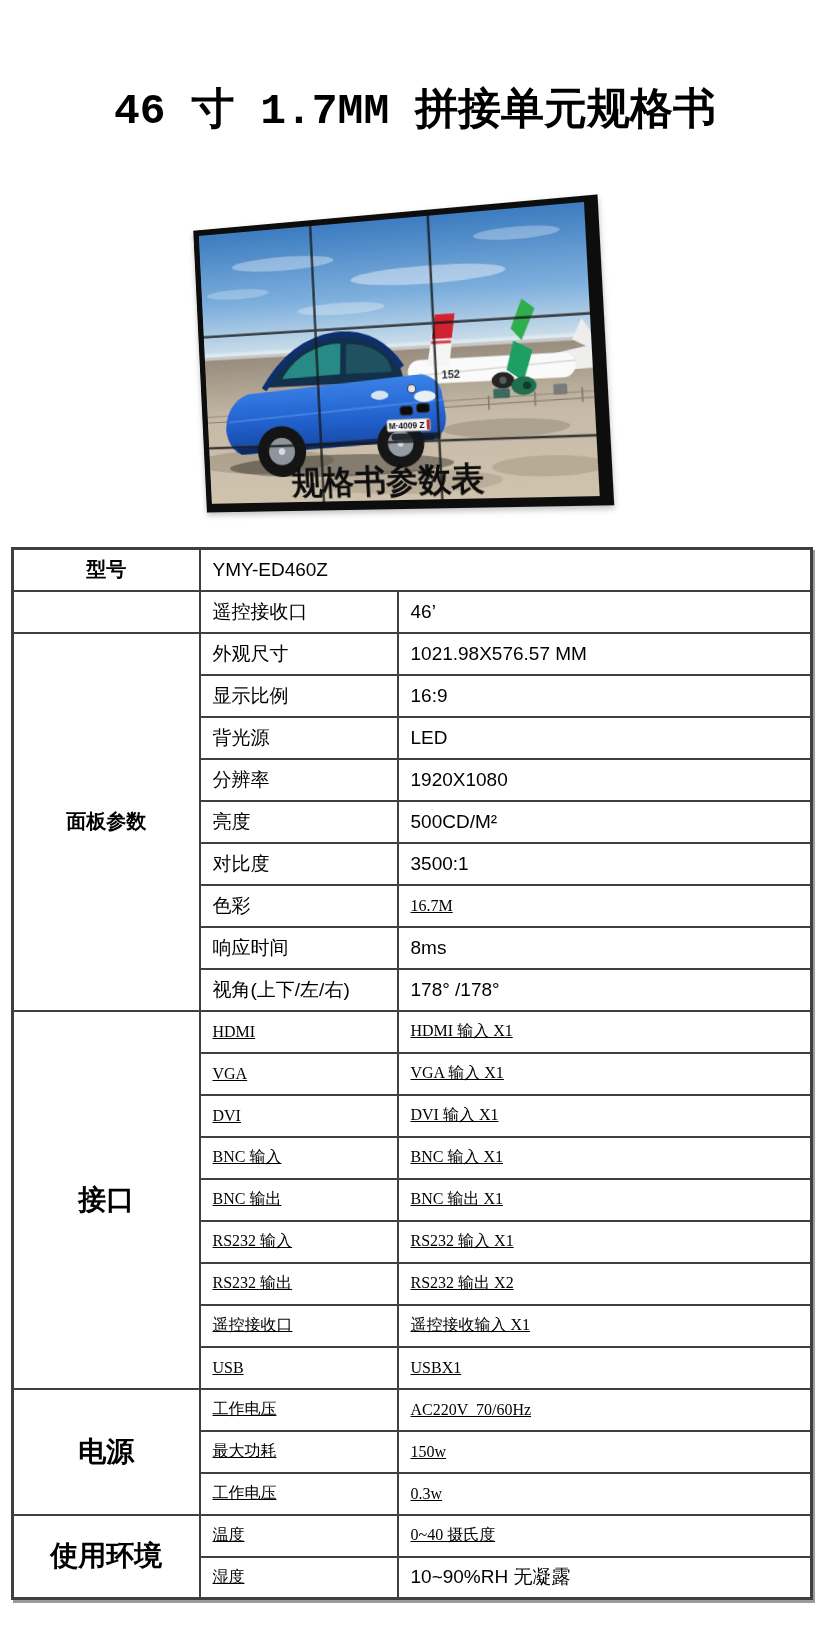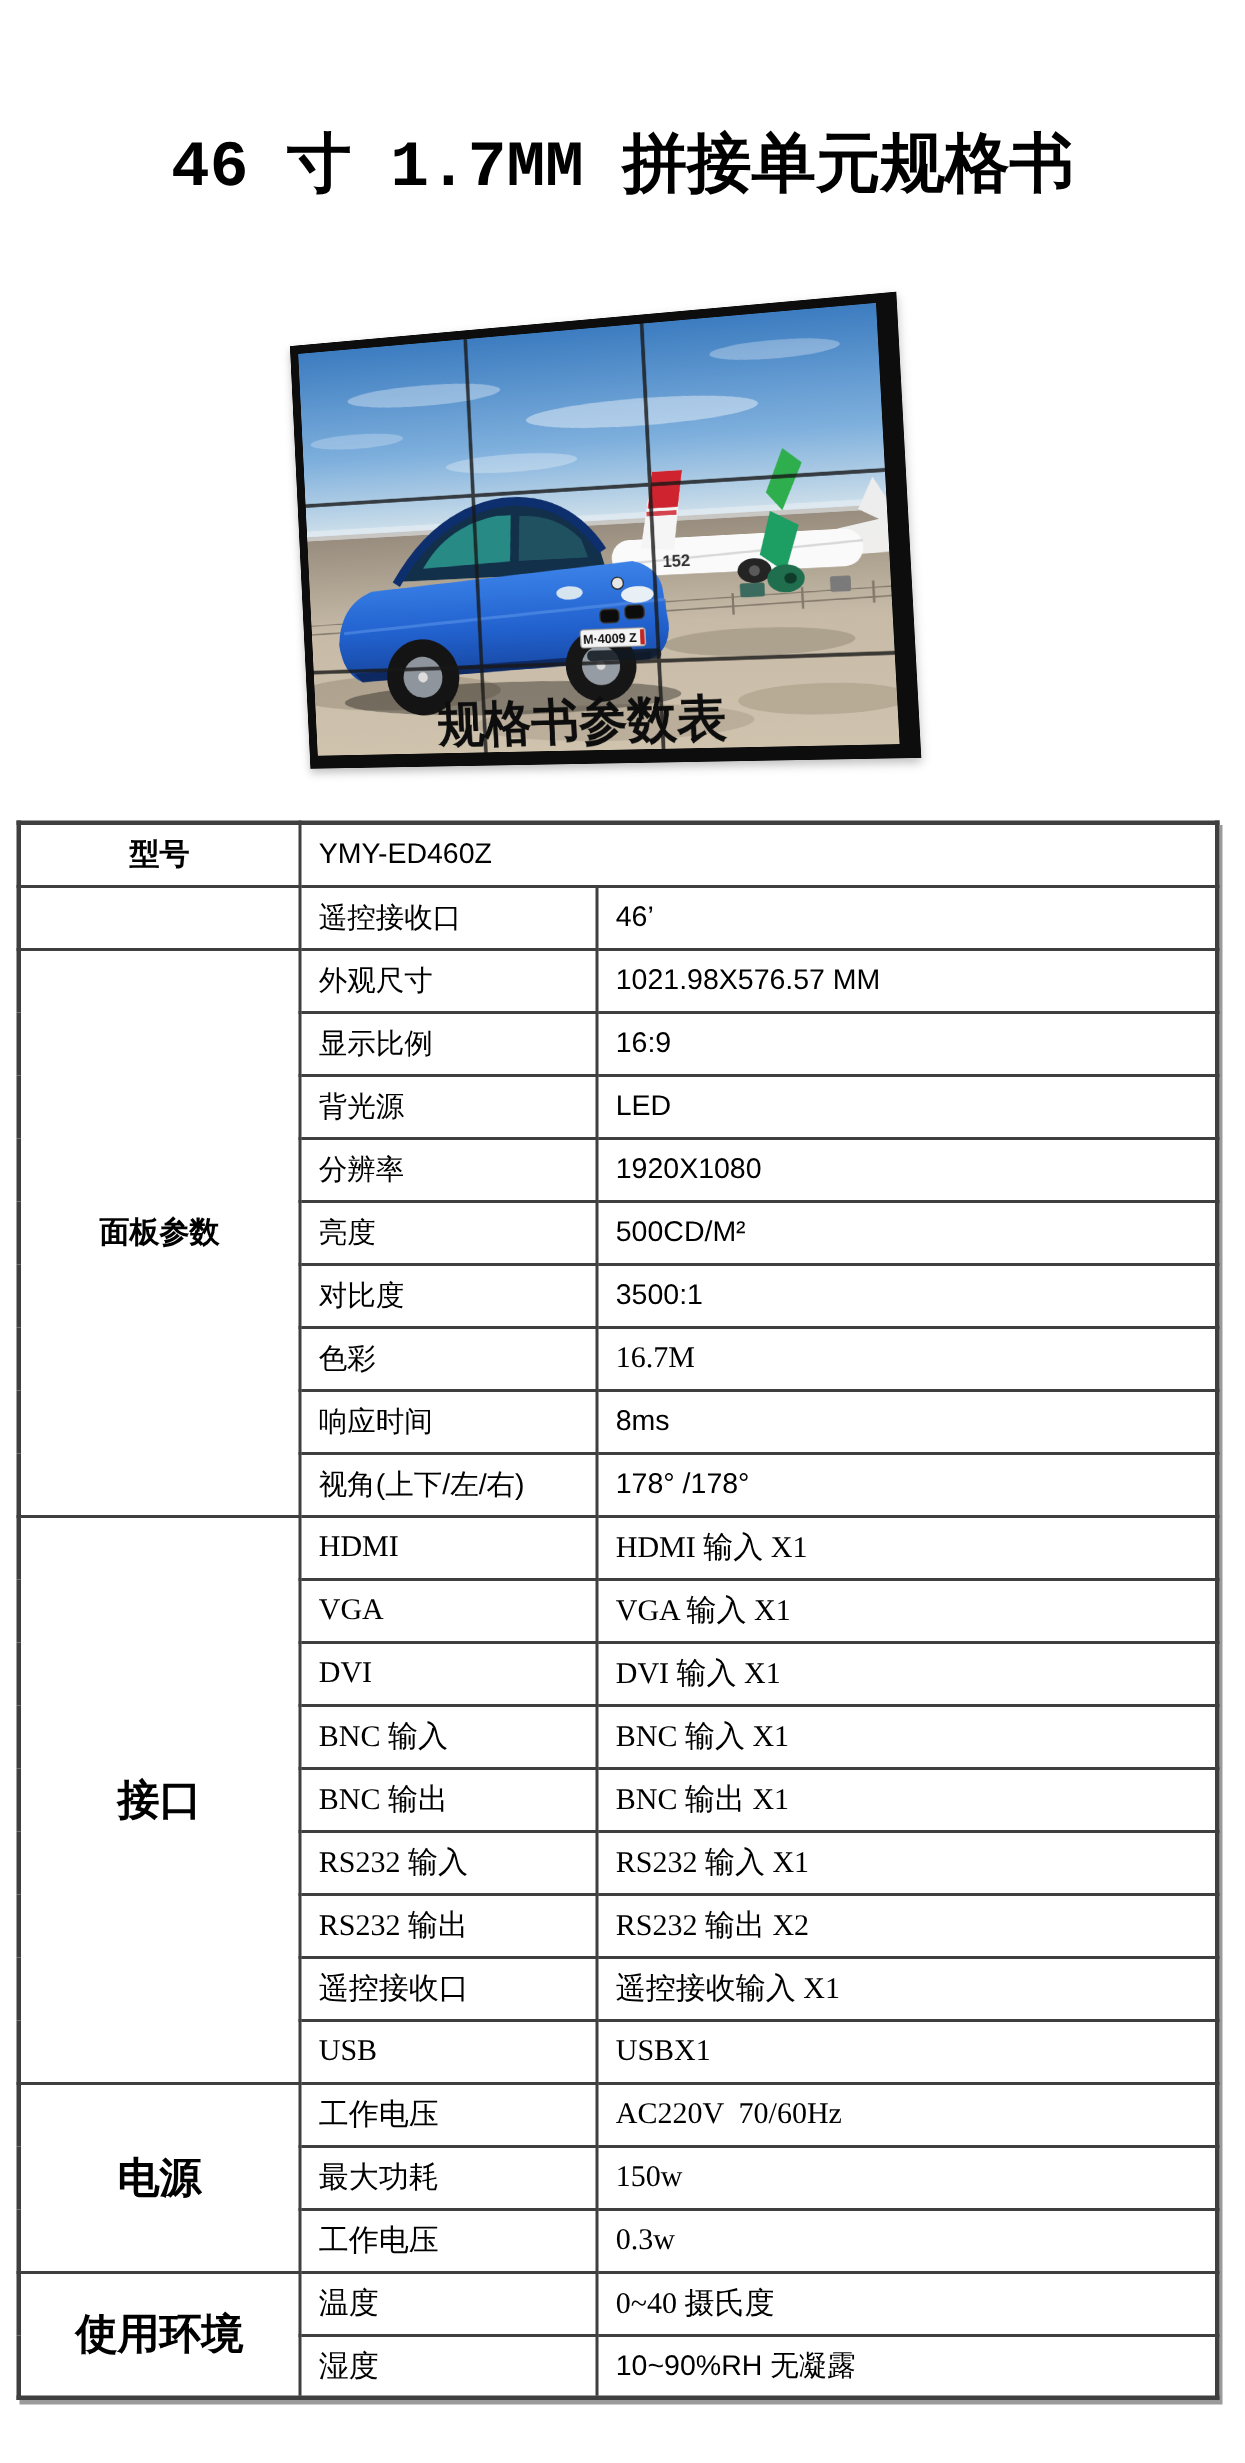--- a/index.html
+++ b/index.html
@@ -34,21 +34,21 @@
   table.spec {
     position:absolute; left:11px; top:547px; width:802px;
     border-collapse:collapse; table-layout:fixed;
     border:3px solid #3f3f3f;
     box-shadow:2px 3px 0 #9b9b9b;
     background:#fff;
   }
   table.spec td { border:2px solid #3f3f3f; height:42px; vertical-align:middle; overflow:hidden; }
   td.lbl, td.val { padding:0 4px 0 12px; white-space:pre; }
   .c-sans  { font-family:"Liberation Sans", sans-serif; font-weight:normal;  font-size:19px; }
-  .c-serif { font-family:"Liberation Serif", serif;      font-weight:normal; font-size:20px; }
+  .c-serif { font-family:"Liberation Serif", serif;      font-weight:normal; font-size:16px;text-decoration:underline; }
   .grp-sans  { font-family:"Liberation Sans", sans-serif; font-weight:bold; font-size:20px; text-align:center; }
   .grp-serif { font-family:Liberation Mono, monospace;     font-weight:bold; font-size:28px; text-align:center; }
 </style>
 </head>
 <body>
 
 <div class="page-title">46 寸 1.7MM 拼接单元规格书</div>
 
 <div class="wall-wrap">
   <div class="wall">

